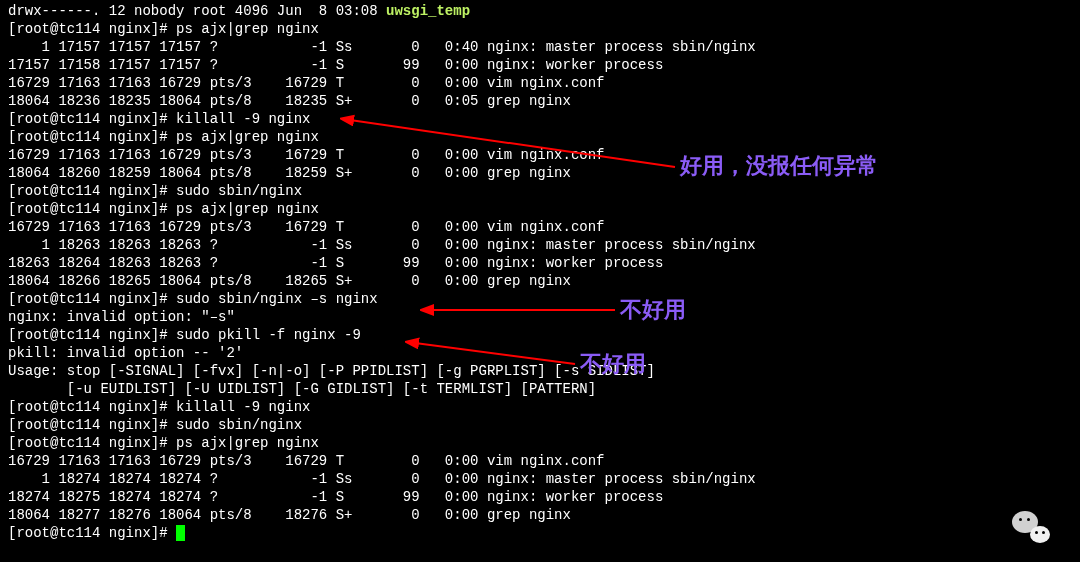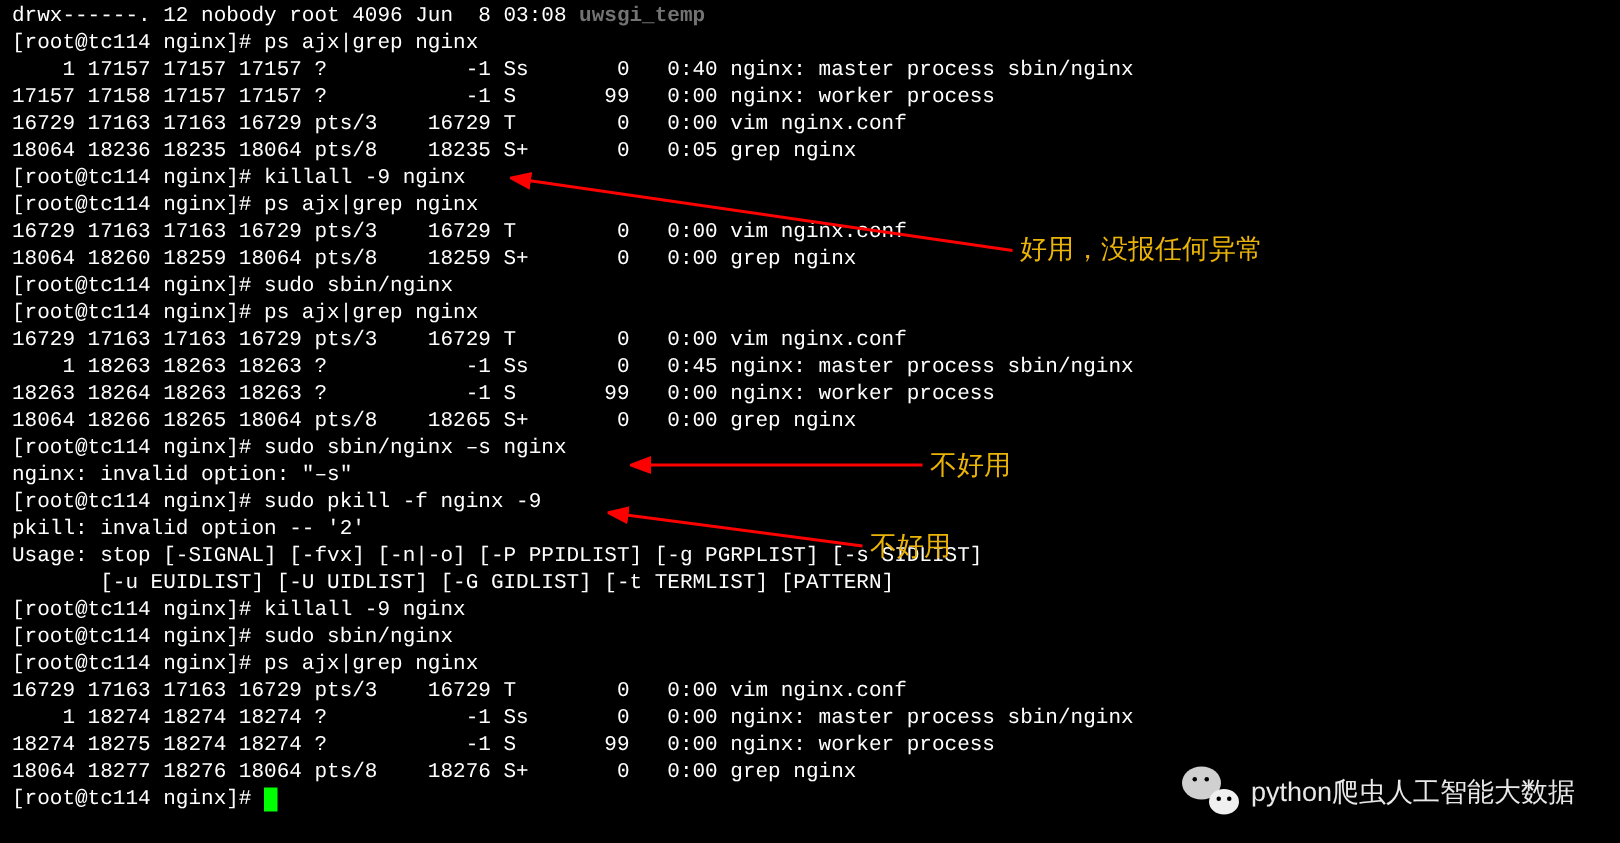--- a/index.html
+++ b/index.html
@@ -16,27 +16,27 @@
       width: 1080px;
       height: 562px;
       overflow: hidden;
       position: relative;
       padding: 2px 8px;
     }
     .line {
       white-space: pre;
       font-family: "Courier New", monospace;
     }
-    .cyan { color: #737373; font-weight: bold; }
+    .cyan { color: #bef264; font-weight: bold; }
     .red-annotation {
       position: absolute;
-      color: #eab308;
+      color: #8b5cf6;
       font-family: "Microsoft YaHei", sans-serif;
-      font-size: 18px;
-      font-weight: normal;
+      font-size: 22px;
+      font-weight: bold;
     }
     .arrow {
       position: absolute;
       pointer-events: none;
     }
     .cursor {
       display: inline-block;
       width: 9px;
       height: 16px;
       background: #00ff00;
@@ -99,21 +99,21 @@
 <div class="line">18064 18236 18235 18064 pts/8    18235 S+       0   0:05 grep nginx</div>
 
 <div class="line"><span>[root@tc114 nginx]# </span><span>killall -9 nginx</span></div>
 <div class="line"><span>[root@tc114 nginx]# </span><span>ps ajx|grep nginx</span></div>
 <div class="line">16729 17163 17163 16729 pts/3    16729 T        0   0:00 vim nginx.conf</div>
 <div class="line">18064 18260 18259 18064 pts/8    18259 S+       0   0:00 grep nginx</div>
 
 <div class="line"><span>[root@tc114 nginx]# </span><span>sudo sbin/nginx</span></div>
 <div class="line"><span>[root@tc114 nginx]# </span><span>ps ajx|grep nginx</span></div>
 <div class="line">16729 17163 17163 16729 pts/3    16729 T        0   0:00 vim nginx.conf</div>
-<div class="line">    1 18263 18263 18263 ?           -1 Ss       0   0:45 nginx: master process sbin/nginx</div>
+<div class="line">    1 18263 18263 18263 ?           -1 Ss       0   0:00 nginx: master process sbin/nginx</div>
 <div class="line">18263 18264 18263 18263 ?           -1 S       99   0:00 nginx: worker process</div>
 <div class="line">18064 18266 18265 18064 pts/8    18265 S+       0   0:00 grep nginx</div>
 
 <div class="line"><span>[root@tc114 nginx]# </span><span>sudo sbin/nginx –s nginx</span></div>
 <div class="line">nginx: invalid option: "–s"</div>
 
 <div class="line"><span>[root@tc114 nginx]# </span><span>sudo pkill -f nginx -9</span></div>
 <div class="line">pkill: invalid option -- '2'</div>
 <div class="line">Usage: stop [-SIGNAL] [-fvx] [-n|-o] [-P PPIDLIST] [-g PGRPLIST] [-s SIDLIST]</div>
 <div class="line">       [-u EUIDLIST] [-U UIDLIST] [-G GIDLIST] [-t TERMLIST] [PATTERN]</div>
@@ -163,14 +163,13 @@
   <div class="wechat-icon">
     <div class="wechat-bubble-big">
       <div class="wechat-eye" style="top:7px; left:7px;"></div>
       <div class="wechat-eye" style="top:7px; left:15px;"></div>
     </div>
     <div class="wechat-bubble-small">
       <div class="wechat-eye" style="top:5px; left:5px;"></div>
       <div class="wechat-eye" style="top:5px; left:12px;"></div>
     </div>
   </div>
-  <span class="wechat-text">python爬虫人工智能大数据</span>
 </div>
 
 </body></html>

